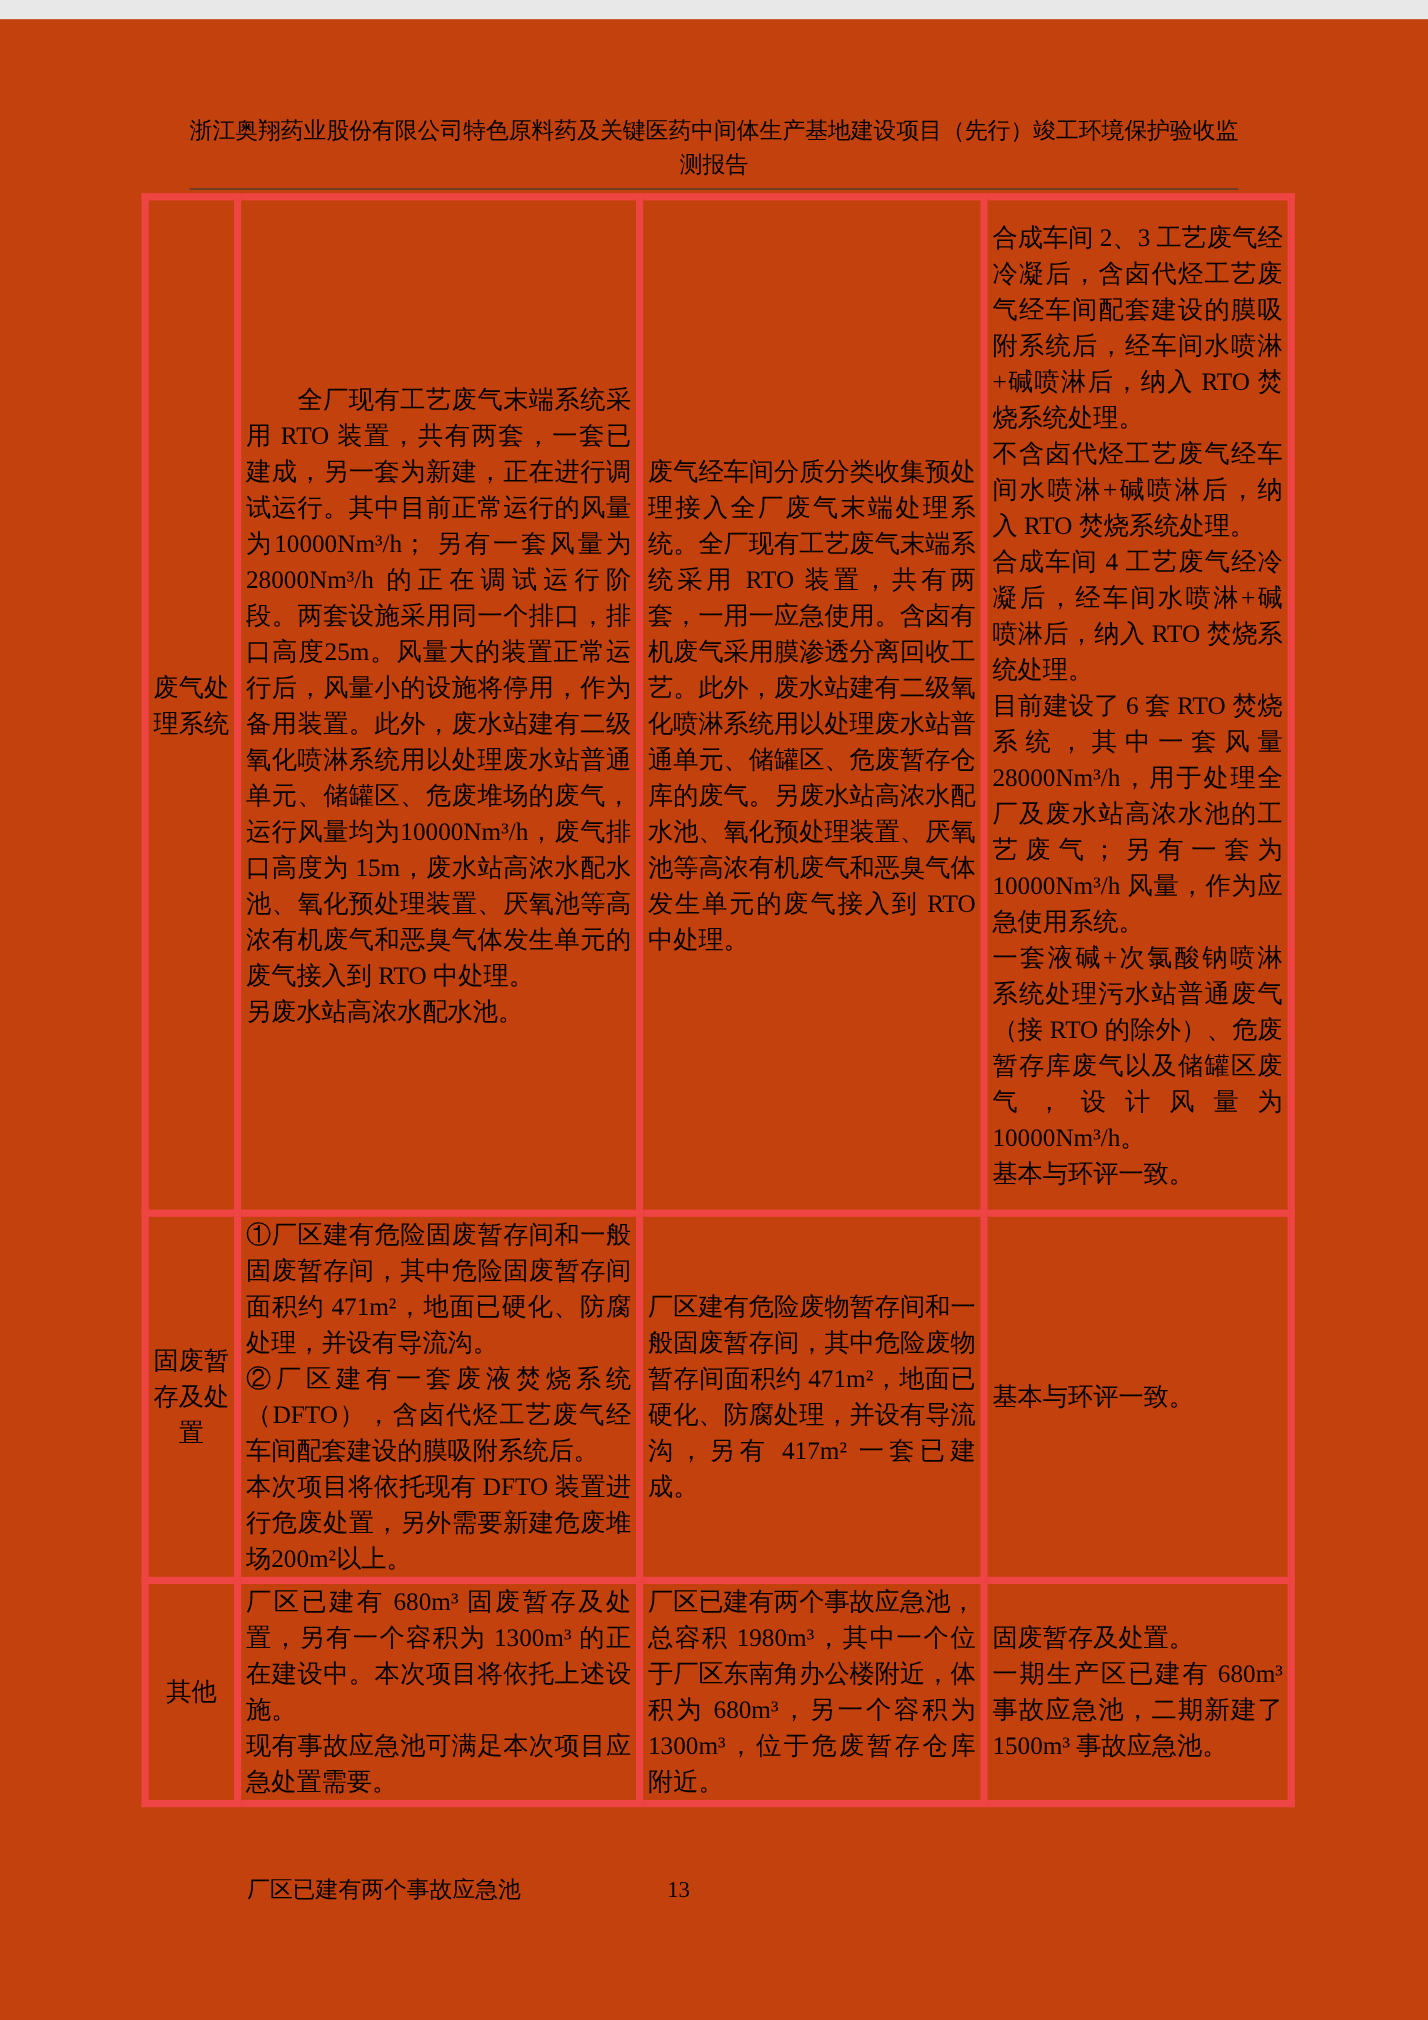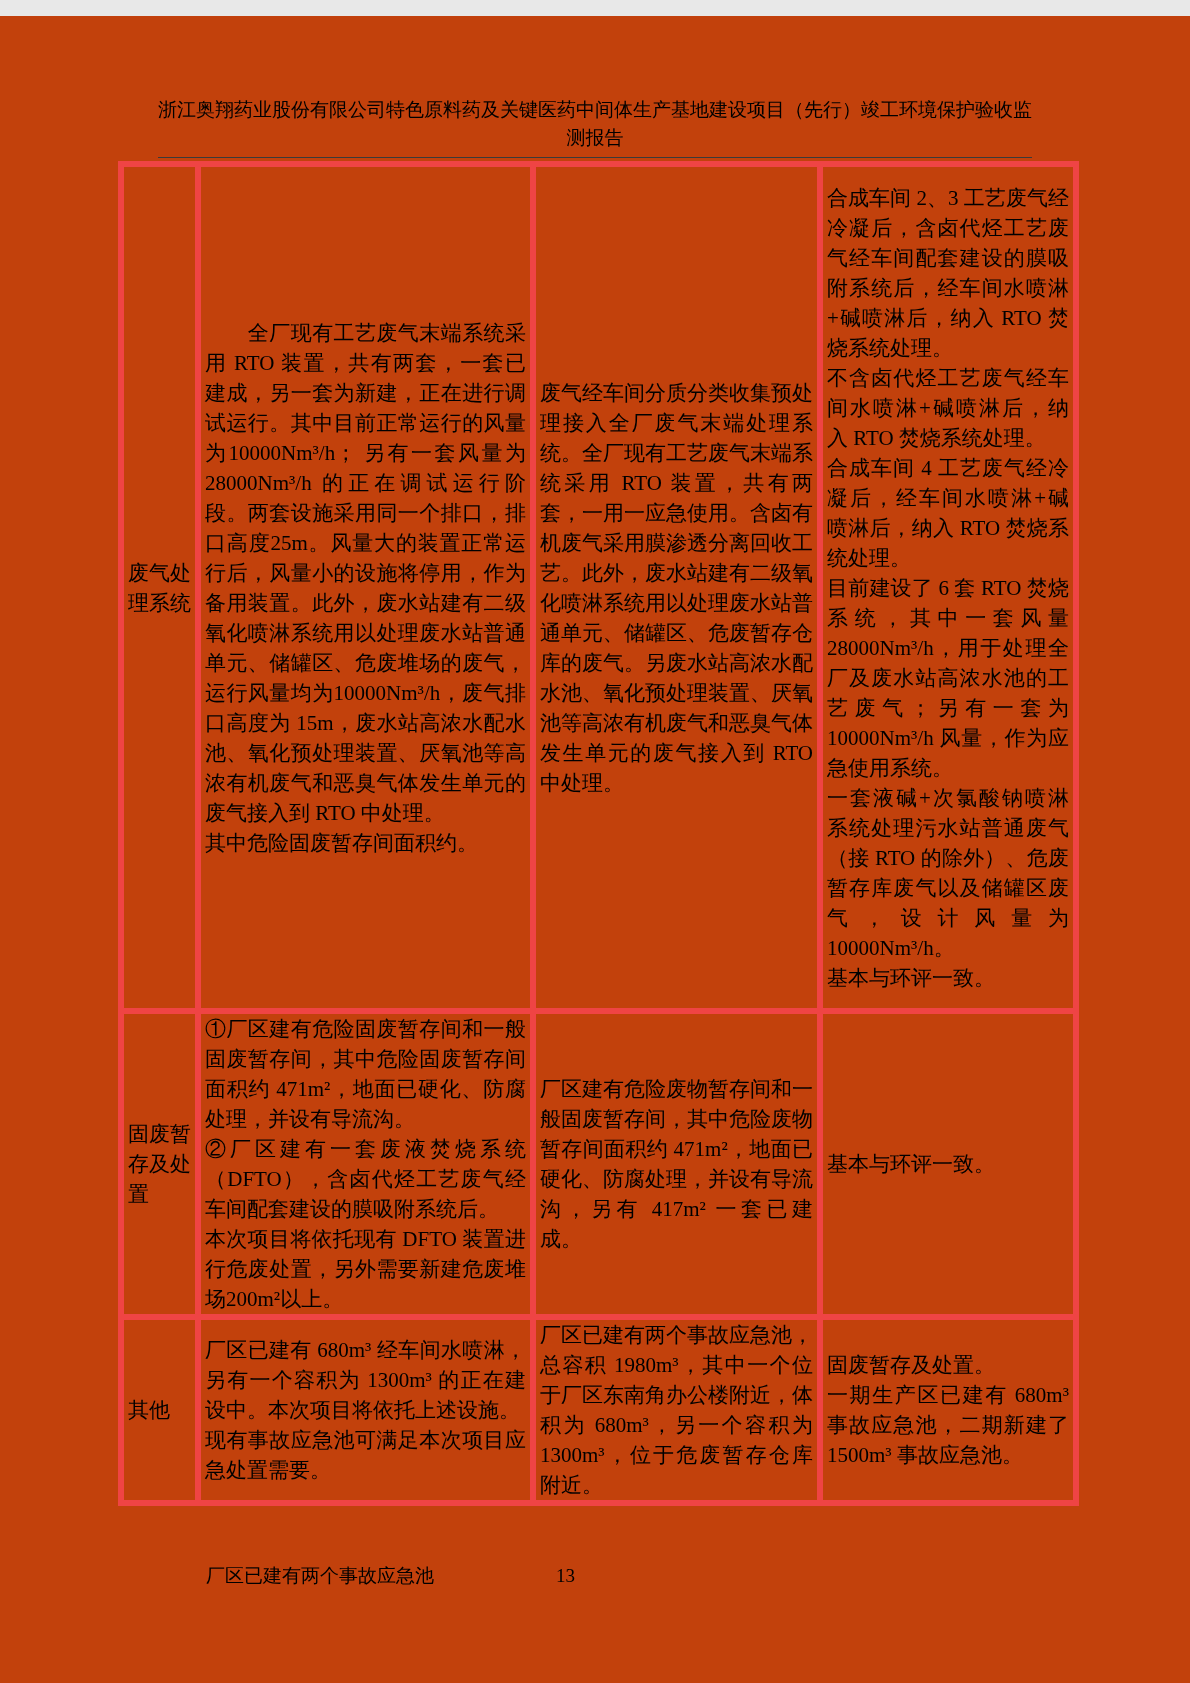--- a/index.html
+++ b/index.html
@@ -32,20 +32,21 @@
   }
   table.v-table td {
     border:6px solid #ef4444;
     vertical-align:middle;
     font-size:21px;
     line-height:30px;
     padding:0 4px;
     overflow:hidden;
   }
   td.label-cell {
+    text-align:center;
     padding:0 2px;
   }
   td.body-cell { text-align:justify; }
   table.v-table p { margin:0; }
   .doc-footer {
     position:absolute;
     top:1548px; left:0; width:100%;
     font-size:19px;
     line-height:24px;
   }
@@ -67,21 +68,21 @@
       <col style="width:77px">
       <col style="width:335px">
       <col style="width:287px">
       <col style="width:256px">
     </colgroup>
     <tbody>
       <tr style="height:847px">
         <td class="label-cell">废气处理系统</td>
         <td class="body-cell">
             <p>　　全厂现有工艺废气末端系统采用 RTO 装置，共有两套，一套已建成，另一套为新建，正在进行调试运行。其中目前正常运行的风量为10000Nm³/h； 另有一套风量为28000Nm³/h 的正在调试运行阶段。两套设施采用同一个排口，排口高度25m。风量大的装置正常运行后，风量小的设施将停用，作为备用装置。此外，废水站建有二级氧化喷淋系统用以处理废水站普通单元、储罐区、危废堆场的废气，运行风量均为10000Nm³/h，废气排口高度为 15m，废水站高浓水配水池、氧化预处理装置、厌氧池等高浓有机废气和恶臭气体发生单元的废气接入到 RTO 中处理。</p>
-            <p>其中危险固废暂存间面积约。</p>
+            <p>另废水站高浓水配水池。</p>
           </td>
         <td class="body-cell">
             <p>废气经车间分质分类收集预处理接入全厂废气末端处理系统。全厂现有工艺废气末端系统采用 RTO 装置，共有两套，一用一应急使用。含卤有机废气采用膜渗透分离回收工艺。此外，废水站建有二级氧化喷淋系统用以处理废水站普通单元、储罐区、危废暂存仓库的废气。另废水站高浓水配水池、氧化预处理装置、厌氧池等高浓有机废气和恶臭气体发生单元的废气接入到 RTO 中处理。</p>
           </td>
         <td class="body-cell">
             <p>合成车间 2、3 工艺废气经冷凝后，含卤代烃工艺废气经车间配套建设的膜吸附系统后，经车间水喷淋+碱喷淋后，纳入 RTO 焚烧系统处理。</p>
             <p>不含卤代烃工艺废气经车间水喷淋+碱喷淋后，纳入 RTO 焚烧系统处理。</p>
             <p>合成车间 4 工艺废气经冷凝后，经车间水喷淋+碱喷淋后，纳入 RTO 焚烧系统处理。</p>
             <p>目前建设了 6 套 RTO 焚烧系统，其中一套风量28000Nm³/h，用于处理全厂及废水站高浓水池的工艺废气；另有一套为10000Nm³/h 风量，作为应急使用系统。</p>
             <p>一套液碱+次氯酸钠喷淋系统处理污水站普通废气（接 RTO 的除外）、危废暂存库废气以及储罐区废气，设计风量为10000Nm³/h。</p>
@@ -98,21 +99,21 @@
         <td class="body-cell">
             <p>厂区建有危险废物暂存间和一般固废暂存间，其中危险废物暂存间面积约 471m²，地面已硬化、防腐处理，并设有导流沟，另有 417m² 一套已建成。</p>
           </td>
         <td class="body-cell">
             <p>基本与环评一致。</p>
           </td>
       </tr>
       <tr style="height:159px">
         <td class="label-cell">其他</td>
         <td class="body-cell">
-            <p>厂区已建有 680m³ 经车间水喷淋，另有一个容积为 1300m³ 的正在建设中。本次项目将依托上述设施。</p>
+            <p>厂区已建有 680m³ 固废暂存及处置，另有一个容积为 1300m³ 的正在建设中。本次项目将依托上述设施。</p>
             <p>现有事故应急池可满足本次项目应急处置需要。</p>
           </td>
         <td class="body-cell">
             <p>厂区已建有两个事故应急池，总容积 1980m³，其中一个位于厂区东南角办公楼附近，体积为 680m³，另一个容积为 1300m³，位于危废暂存仓库附近。</p>
           </td>
         <td class="body-cell">
             <p>固废暂存及处置。</p>
             <p>一期生产区已建有 680m³ 事故应急池，二期新建了1500m³ 事故应急池。</p>
           </td>
       </tr>

